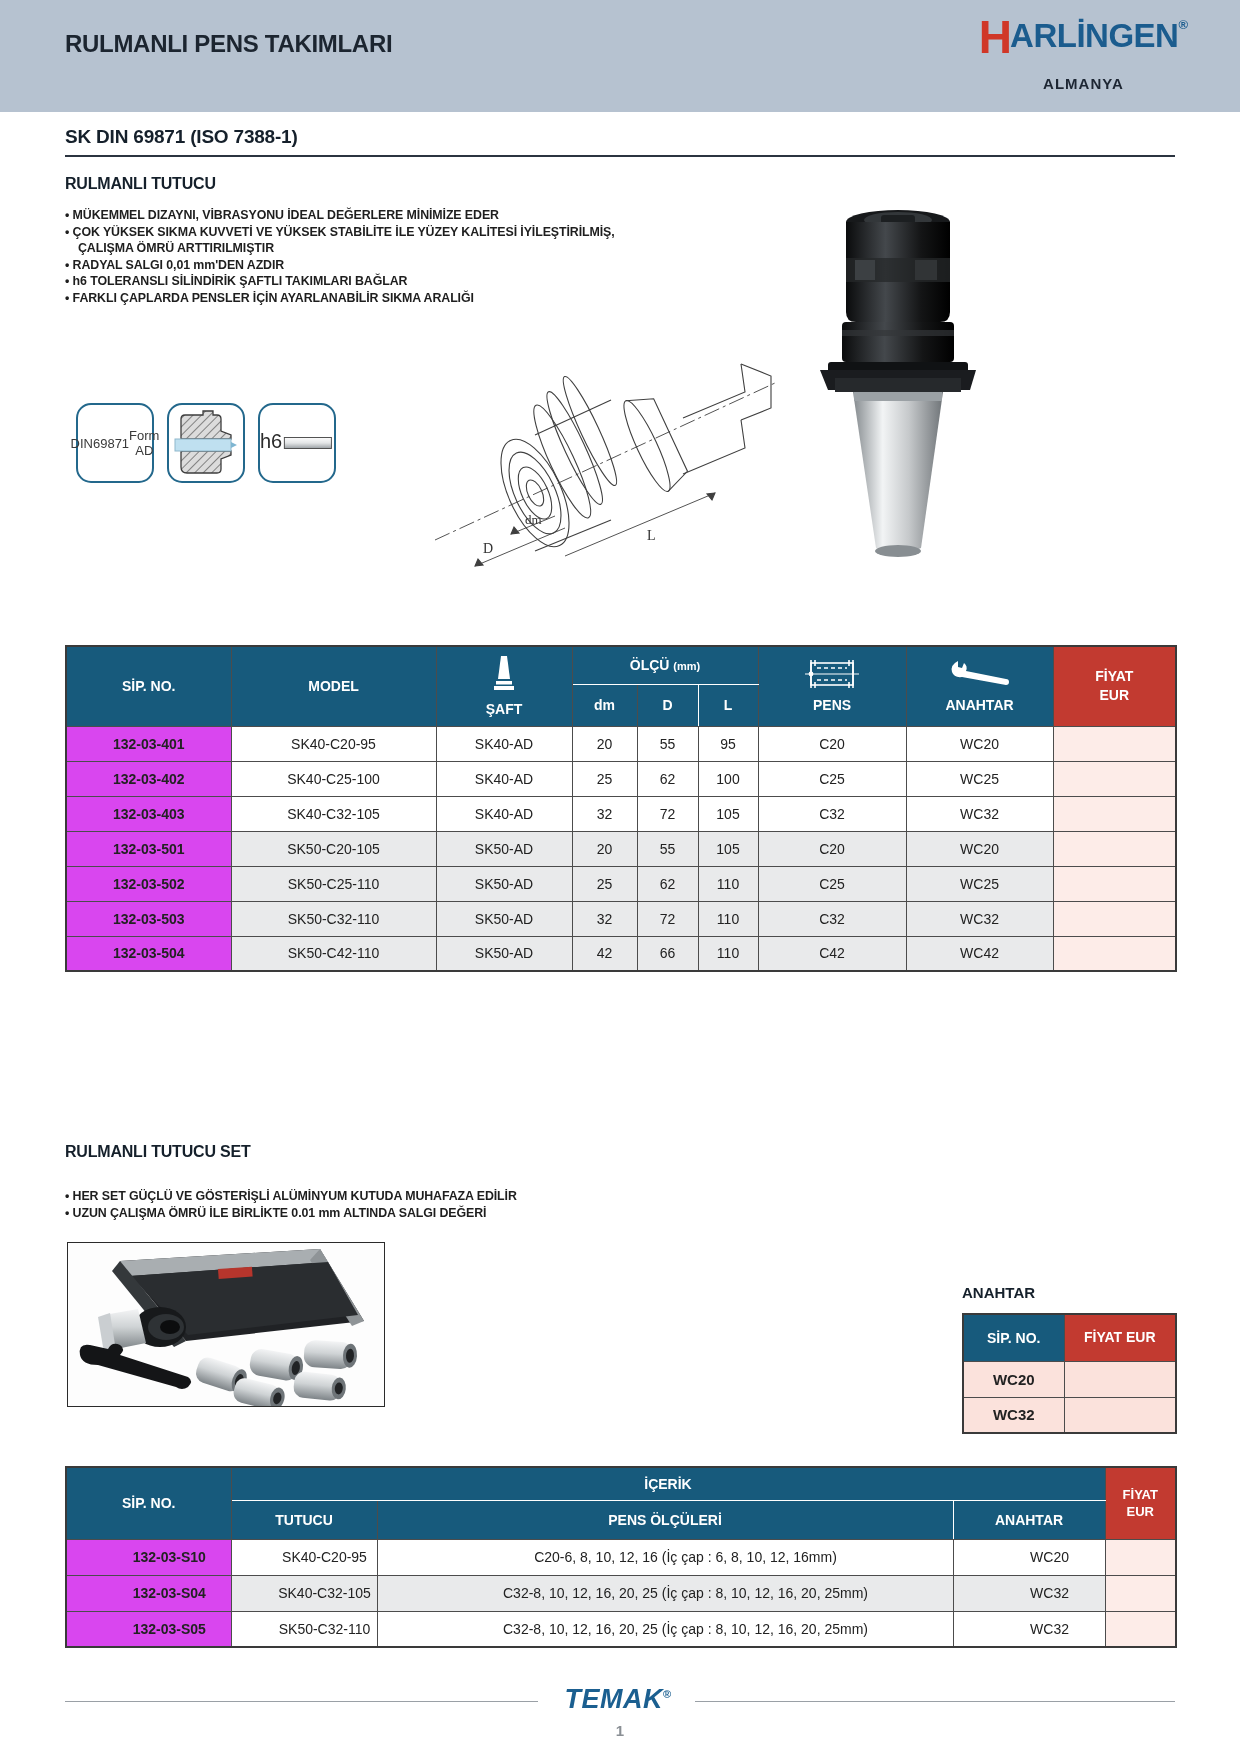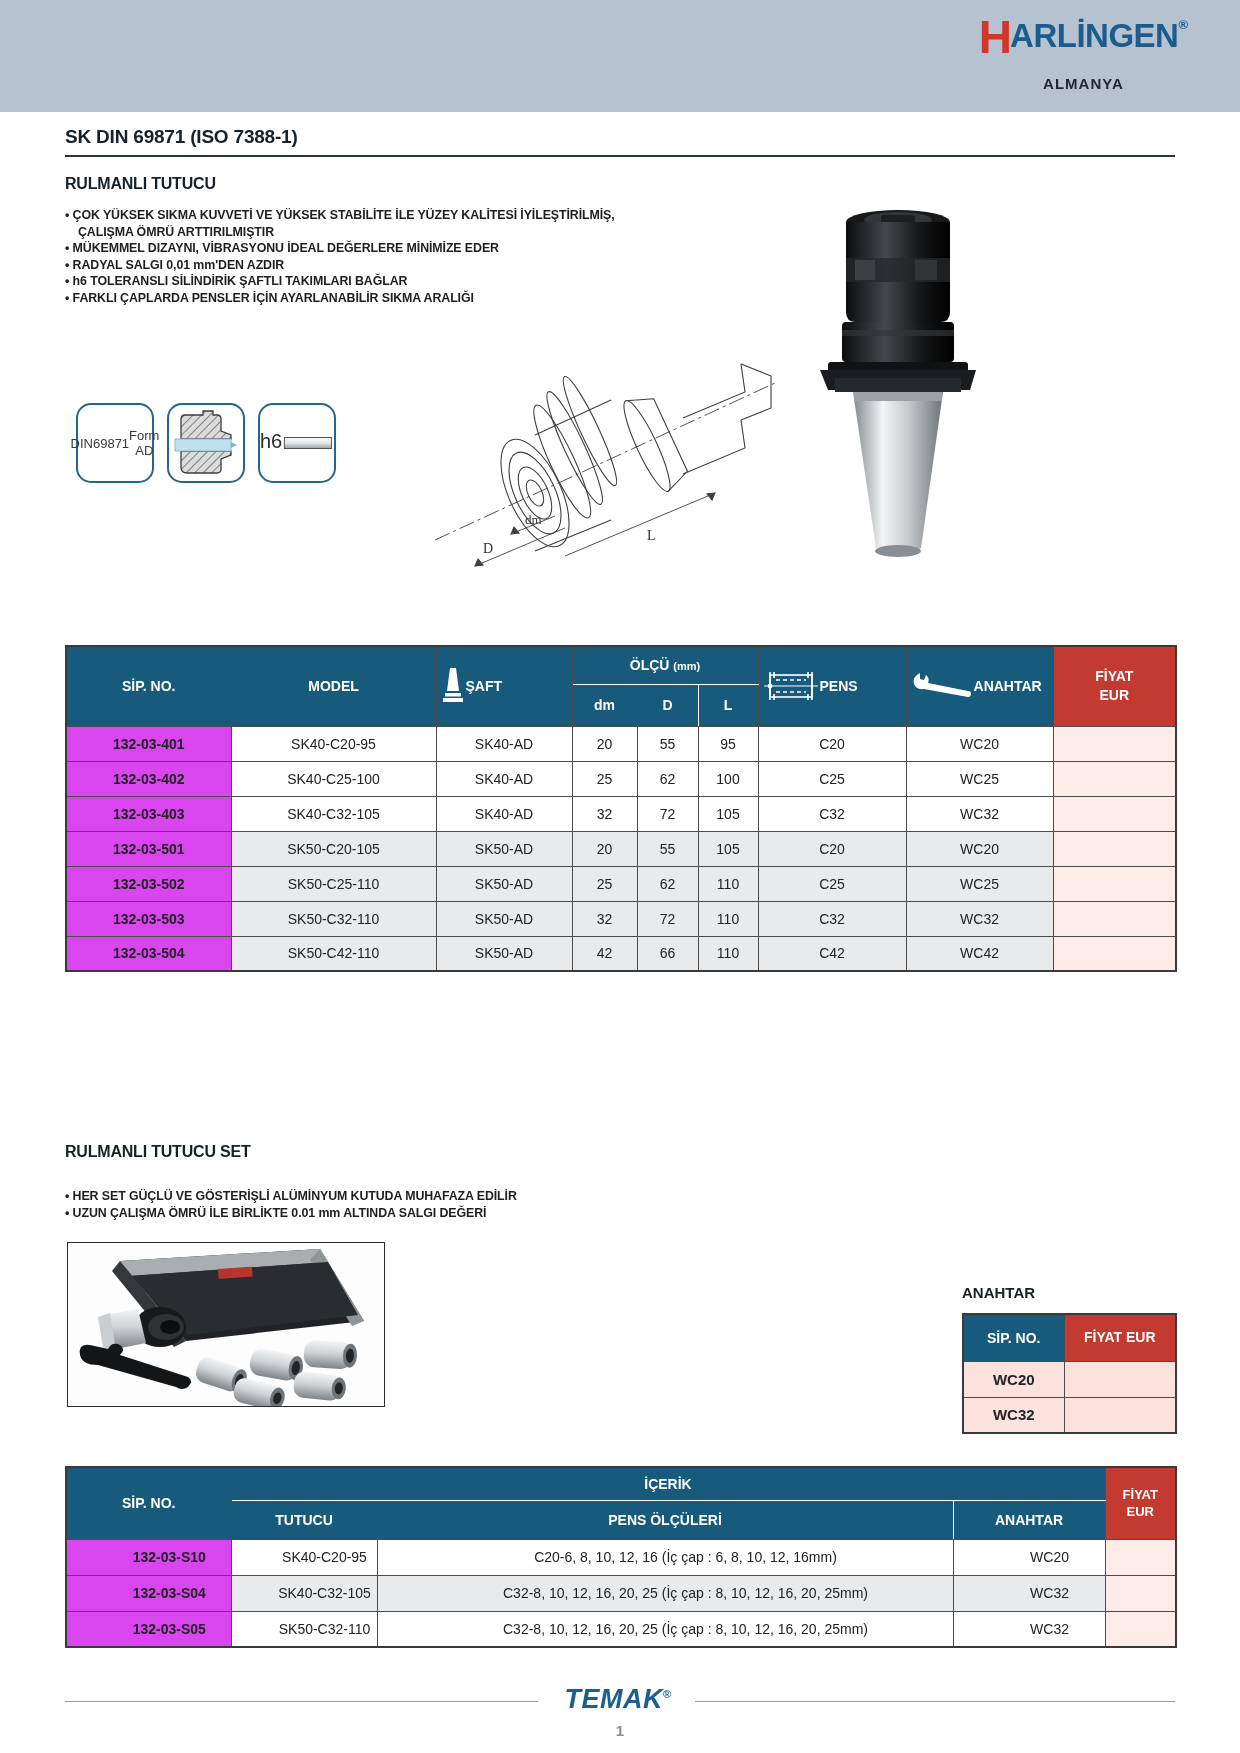--- a/index.html
+++ b/index.html
@@ -37,21 +37,21 @@
 
   
   table.ptable{border-collapse:collapse;table-layout:fixed;border:2px solid #3a3a3a;}
   table.ptable th,table.ptable td{border:1px solid #4c4c4c;text-align:center;vertical-align:middle;overflow:hidden;white-space:nowrap;padding:0 3px;box-sizing:border-box;}
   table.ptable thead th{background:#175a7c;color:#fff;font-weight:700;font-size:14px;}
   .th-red{background:#c23a30 !important;line-height:19px;}
   .olcu-head{border-bottom:1px solid #fff !important;font-size:14px;}
   .olcu-unit{font-size:11px;font-weight:700;}
   .sub-dml{border-top:1px solid #fff !important;font-size:15px;}
   .sub-dml.mid{border-left:1px solid #fff !important;border-right:1px solid #fff !important;}
-  .icon-stack{display:flex;flex-direction:row;align-items:center;gap:0;}
+  .icon-stack{display:flex;flex-direction:column;align-items:center;gap:8px;}
   table.ptable td{height:35px;font-size:14px;color:#222;}
   td.c-sip{background:#d946ef;font-weight:700;color:#1d1d1d;}
   td.c-price{background:#fdece8;}
   td.c-gray{background:#e9eaeb;}
   td.c-white{background:#fff;}
 
   #table1{position:absolute;left:65px;top:645px;width:1110px;}
   #table1 thead tr.r1 th{height:38px;}
   #table1 thead tr.r2 th{height:42px;}
 
@@ -74,32 +74,33 @@
   .temak{position:absolute;left:0;top:1686px;width:1236px;text-align:center;font-size:27px;font-weight:900;font-style:italic;color:#1b5f90;letter-spacing:.5px;line-height:1;}
   .temak sup{font-size:11px;font-style:normal;}
   .page-num{position:absolute;left:0;top:1722px;width:1240px;text-align:center;font-size:15px;font-weight:700;color:#8a8f94;}
 </style>
 </head>
 <body>
 
 <div class="page">
 
   <div class="topbar">
+    <div class="page-title">RULMANLI PENS TAKIMLARI</div>
     <div class="brand">
       <div class="brand-logo"><span class="brand-h">H</span><span class="brand-rest">ARLİNGEN</span><span class="brand-reg">®</span></div>
       <div class="brand-country">ALMANYA</div>
     </div>
   </div>
 
   <div class="std-title">SK DIN 69871 (ISO 7388-1)</div>
   <div class="std-rule"></div>
   <div class="sec-title" style="top:175px;">RULMANLI TUTUCU</div>
   <ul class="bullets" style="top:207px;">
+      <li>MÜKEMMEL DIZAYNI, VİBRASYONU İDEAL DEĞERLERE MİNİMİZE EDER</li>
       <li>ÇOK YÜKSEK SIKMA KUVVETİ VE YÜKSEK STABİLİTE İLE YÜZEY KALİTESİ İYİLEŞTİRİLMİŞ, ÇALIŞMA ÖMRÜ ARTTIRILMIŞTIR</li>
-      <li>MÜKEMMEL DIZAYNI, VİBRASYONU İDEAL DEĞERLERE MİNİMİZE EDER</li>
       <li>RADYAL SALGI 0,01 mm'DEN AZDIR</li>
       <li>h6 TOLERANSLI SİLİNDİRİK ŞAFTLI TAKIMLARI BAĞLAR</li>
       <li>FARKLI ÇAPLARDA PENSLER İÇİN AYARLANABİLİR SIKMA ARALIĞI</li>
     </ul>
 
   <div class="badges">
     <div class="badge badge-din">
       <div>DIN</div>
       <div>69871</div>
       <div>Form AD</div>

